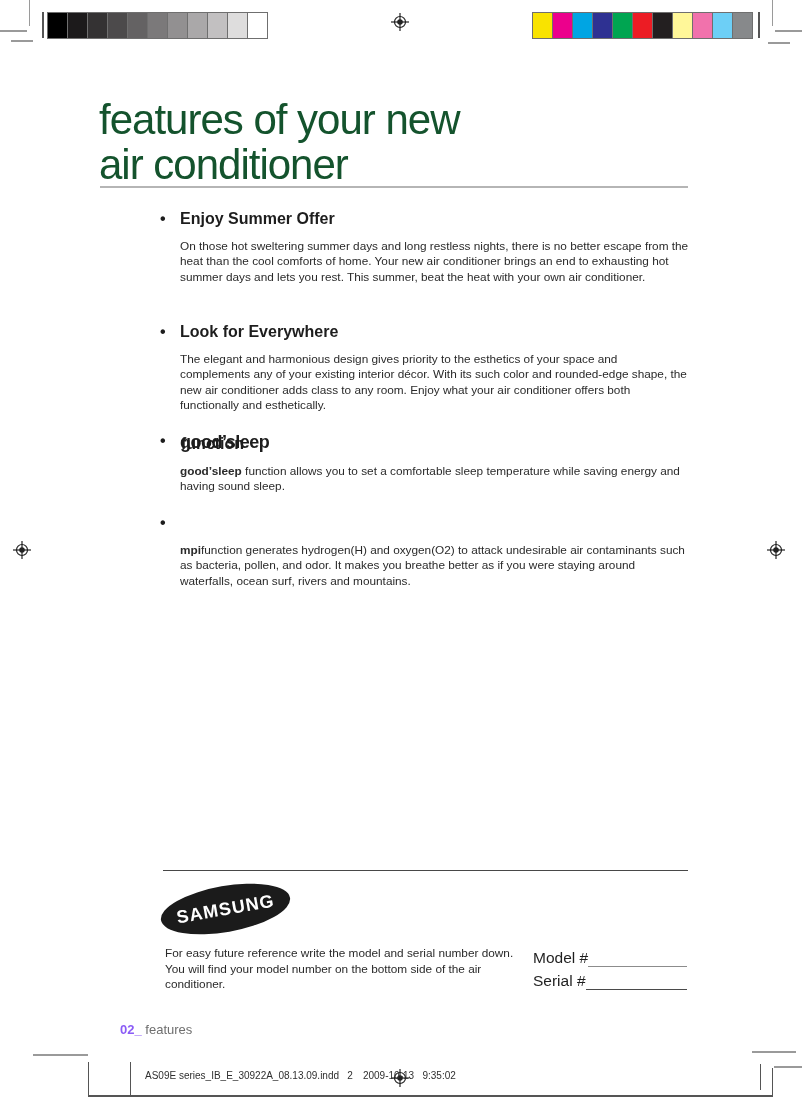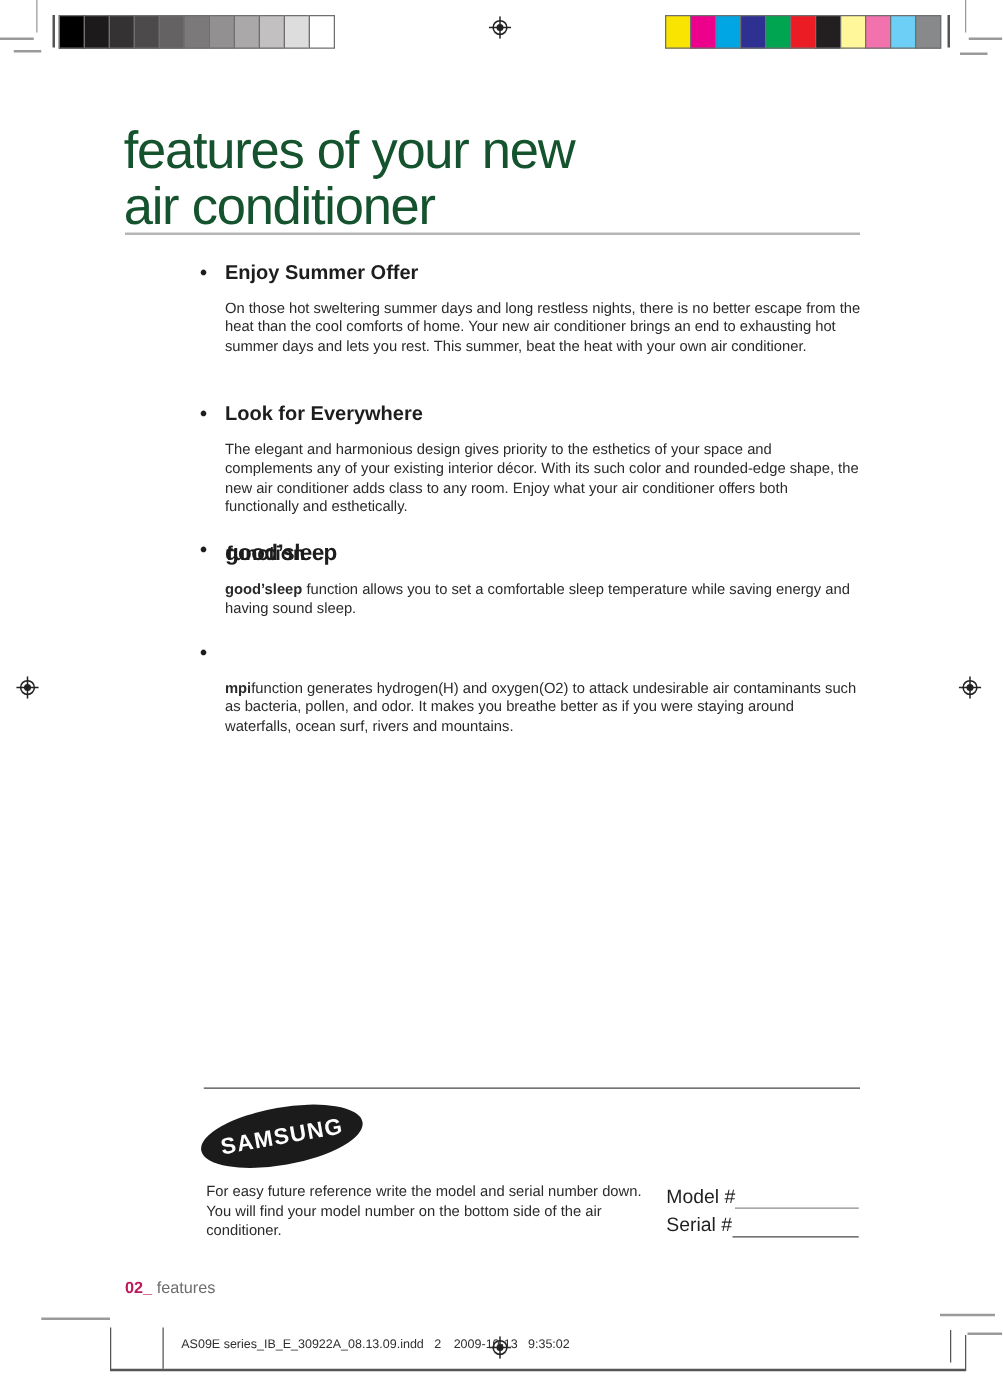--- a/index.html
+++ b/index.html
@@ -55,21 +55,21 @@
   .note { position:absolute; left:165px; top:946px; width:358px; font-size:11.8px; line-height:15.6px; color:#2a2a2a; }
 
   .modelserial { position:absolute; left:533px; top:944px; width:154px; font-size:15.5px; color:#1f1f1f; }
   .ms-row { display:flex; align-items:flex-end; height:23px; }
   .ms-label { white-space:nowrap; }
   .ms-blank { flex:1; border-bottom:1.5px solid #4a4a4a; height:100%; }
   .ms-row.model .ms-blank { border-bottom-color:#8c8c8c; }
 
   
   .pagefoot { position:absolute; left:100px; top:1022px; font-size:13px; color:#6e6e6e; }
-  .pagefoot b { color:#be185d; }
+  .pagefoot b { color:#8b5cf6;margin-left:20px; }
   .printfoot { position:absolute; left:145px; top:1070px; font-size:10px; color:#2f2f2f; display:flex; gap:10px; white-space:pre; }
 </style>
 </head>
 <body>
 
 <div class="page">
 
   <div class="swatch-bar" id="graybar">
       <div class="swatch" style="background: rgb(0, 0, 0);"></div>
       <div class="swatch" style="background: rgb(28, 26, 27);"></div>

